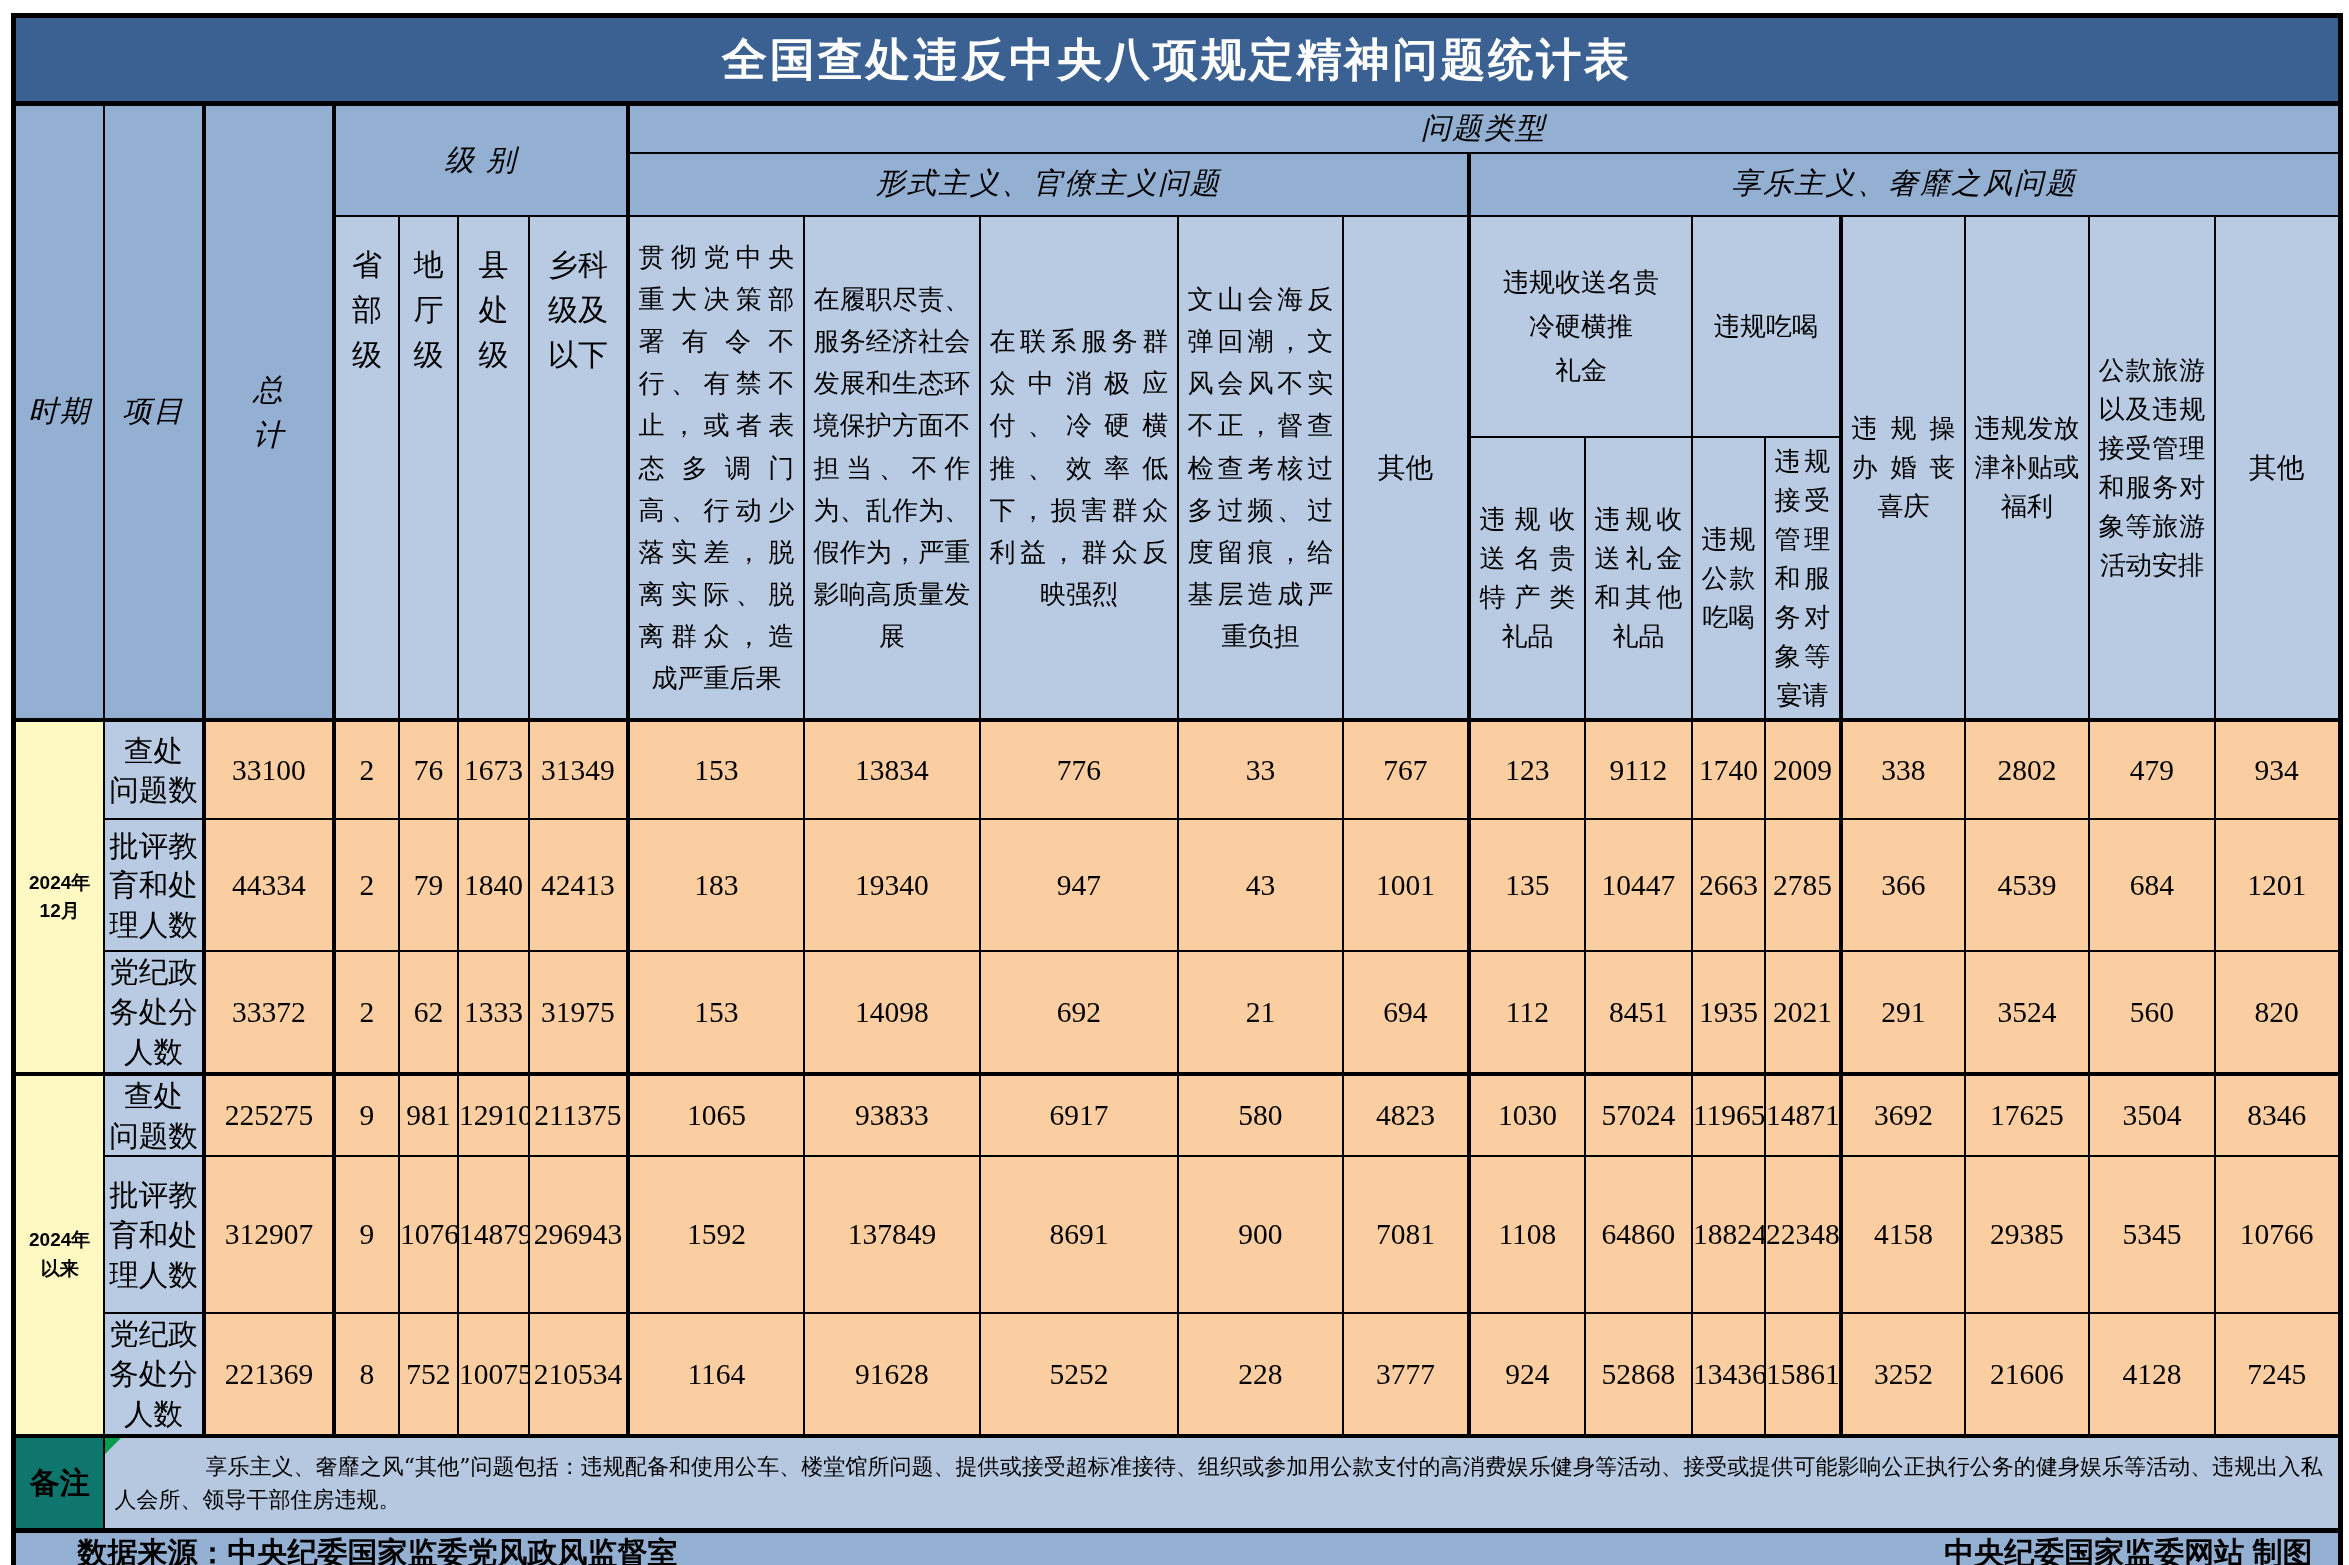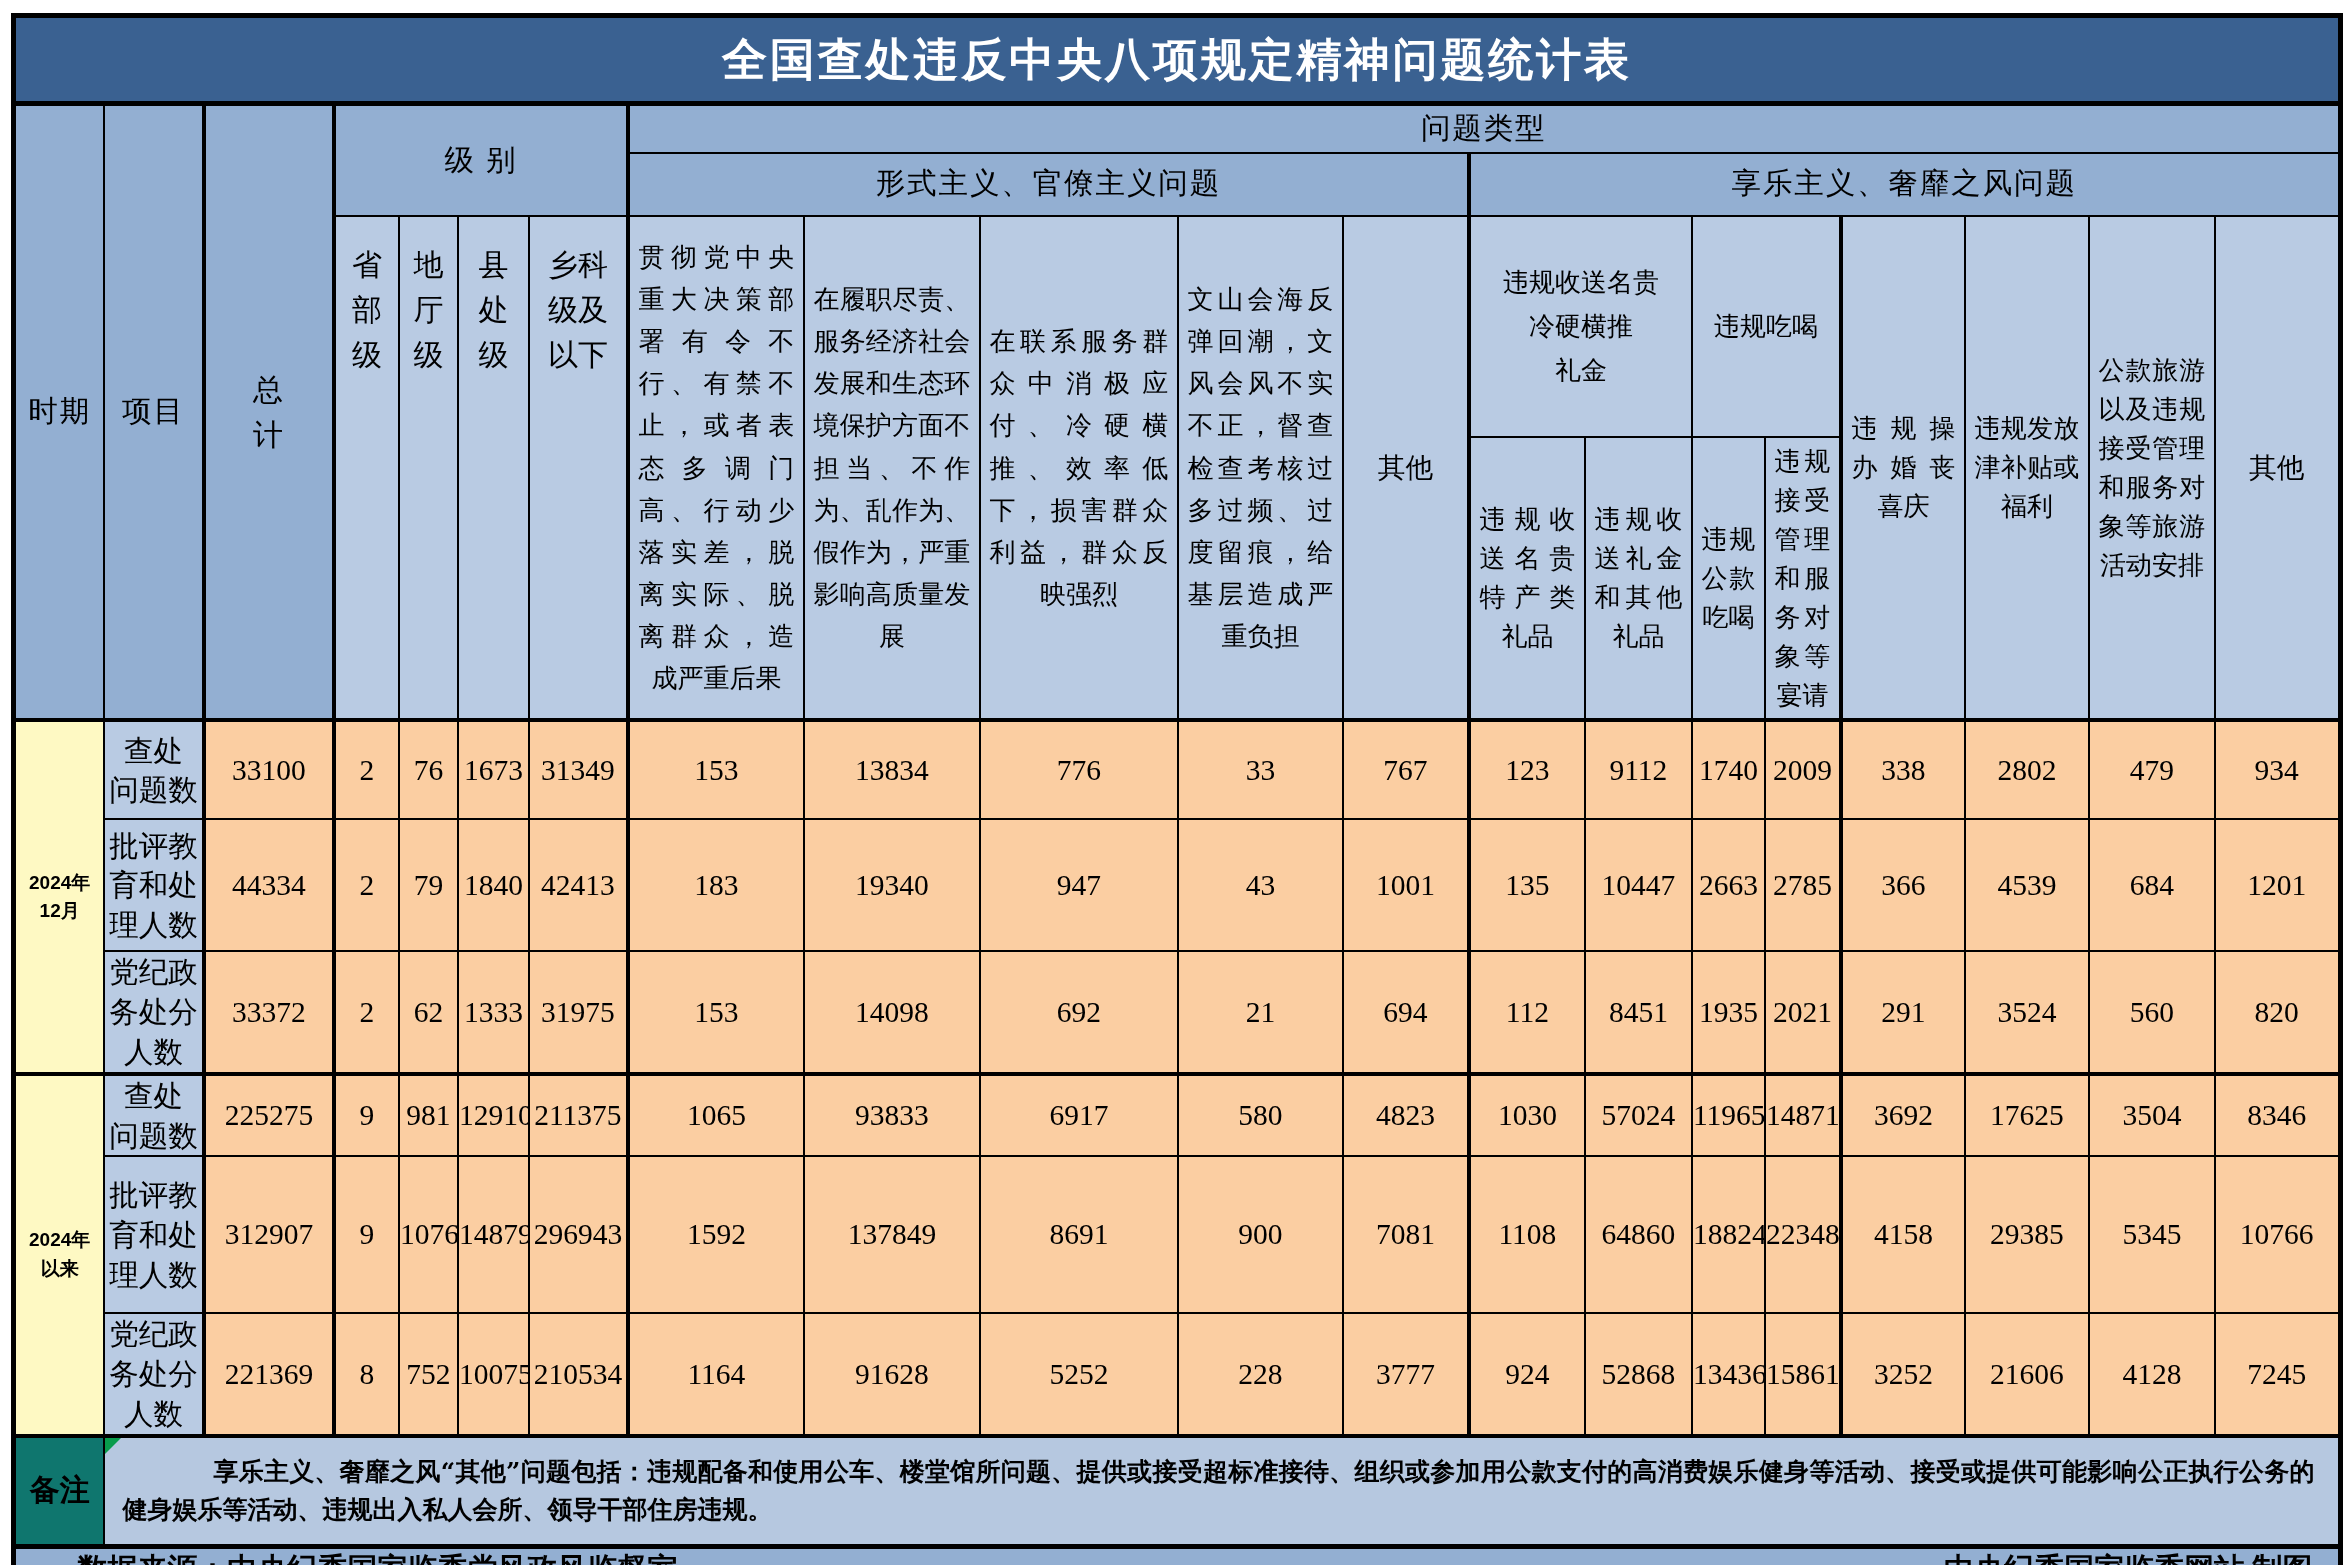--- a/index.html
+++ b/index.html
@@ -2,35 +2,35 @@
 <html style="font-size:15px"><head>
 <meta charset="utf-8">
 <style>
   * { box-sizing: border-box; }
   html, body { margin:0; padding:0; background:#ffffff; }
   .page { width:2052px; height:1566px; padding:13.3px 11.4px 17px 11.4px; background:#ffffff; font-family:"Liberation Sans", sans-serif; }
   table.stats { border-collapse:collapse; table-layout:fixed; width:2326px; border:5.7px solid #000; }
   td { border:2.9px solid #000; padding:0; text-align:center; vertical-align:middle; color:#000; overflow:hidden; }
   .title-cell { height:88px; background:#3A6191; color:#fff; font-family:"Liberation Serif", serif;
                 font-weight:bold; font-size:45px; letter-spacing:2.9px; border-bottom:5.7px solid #000; }
-  .h1 { background:#93AFD2; font-size:29.5px; letter-spacing:1.9px; }
+  .h1 { background:#93AFD2; font-size:29.5px; letter-spacing:1.9px;font-style:italic; }
   .sub { background:#B9CBE3; }
   .pre { white-space:pre; }
   .levels { vertical-align:top; padding-top:25px; font-size:30px; line-height:1.5; }
   .kai { font-family:"DejaVu Serif","Liberation Serif",serif; font-size:26px; line-height:1.5;
          padding:3.8px 8.6px; text-align:justify; text-align-last:center; }
   .lh16 { line-height:1.62; }
   .other { font-family:"DejaVu Serif","Liberation Serif",serif; font-size:27.6px; text-align:center; text-align-last:center; }
   .num { background:#FBCEA2; font-family:"Liberation Serif",serif; font-size:29.5px; white-space:nowrap; }
   .rl  { background:#B9CBE3; font-size:29.5px; line-height:1.35; }
   .period { background:#fef9c3; font-size:19px; line-height:1.5;font-weight:bold; }
   .remark-label { background:#0f766e; font-size:30px; font-weight:bold; border-top:4.8px solid #000; }
   .remark-body { background:#B6C8E0; border-top:4.8px solid #000; position:relative; text-align:left; }
-  .remark-text { font-family:"DejaVu Serif","Liberation Serif",serif; font-size:25px; line-height:1.5;
-                 text-align:justify; text-indent:91px; margin:8px; padding:7.6px 15px 7.6px 9.5px;font-weight:bold; }
+  .remark-text { font-family:"DejaVu Serif","Liberation Serif",serif; font-size:22px; line-height:1.5;
+                 text-align:justify; text-indent:91px; margin:0; padding:7.6px 15px 7.6px 9.5px; }
   .flag { position:absolute; top:0; left:0; width:0; height:0;
           border-top:16px solid #089C4C; border-right:16px solid transparent; }
   .footer-cell { background:#93AFD2; border-top:5.7px solid #000; height:44px; }
   .footer-flex { display:flex; justify-content:space-between; align-items:center;
                  font-size:30px; font-weight:bold; padding:0 25px 0 61px; }
   .br5 { border-right-width:4.8px; }
   .bt5 { border-top-width:4.8px; }
   .hr1 td { height:49px; } .hr2 td { height:63px; } .hr3 { height:221px; } .hr4 { height:272px; }
 </style>
 </head>

